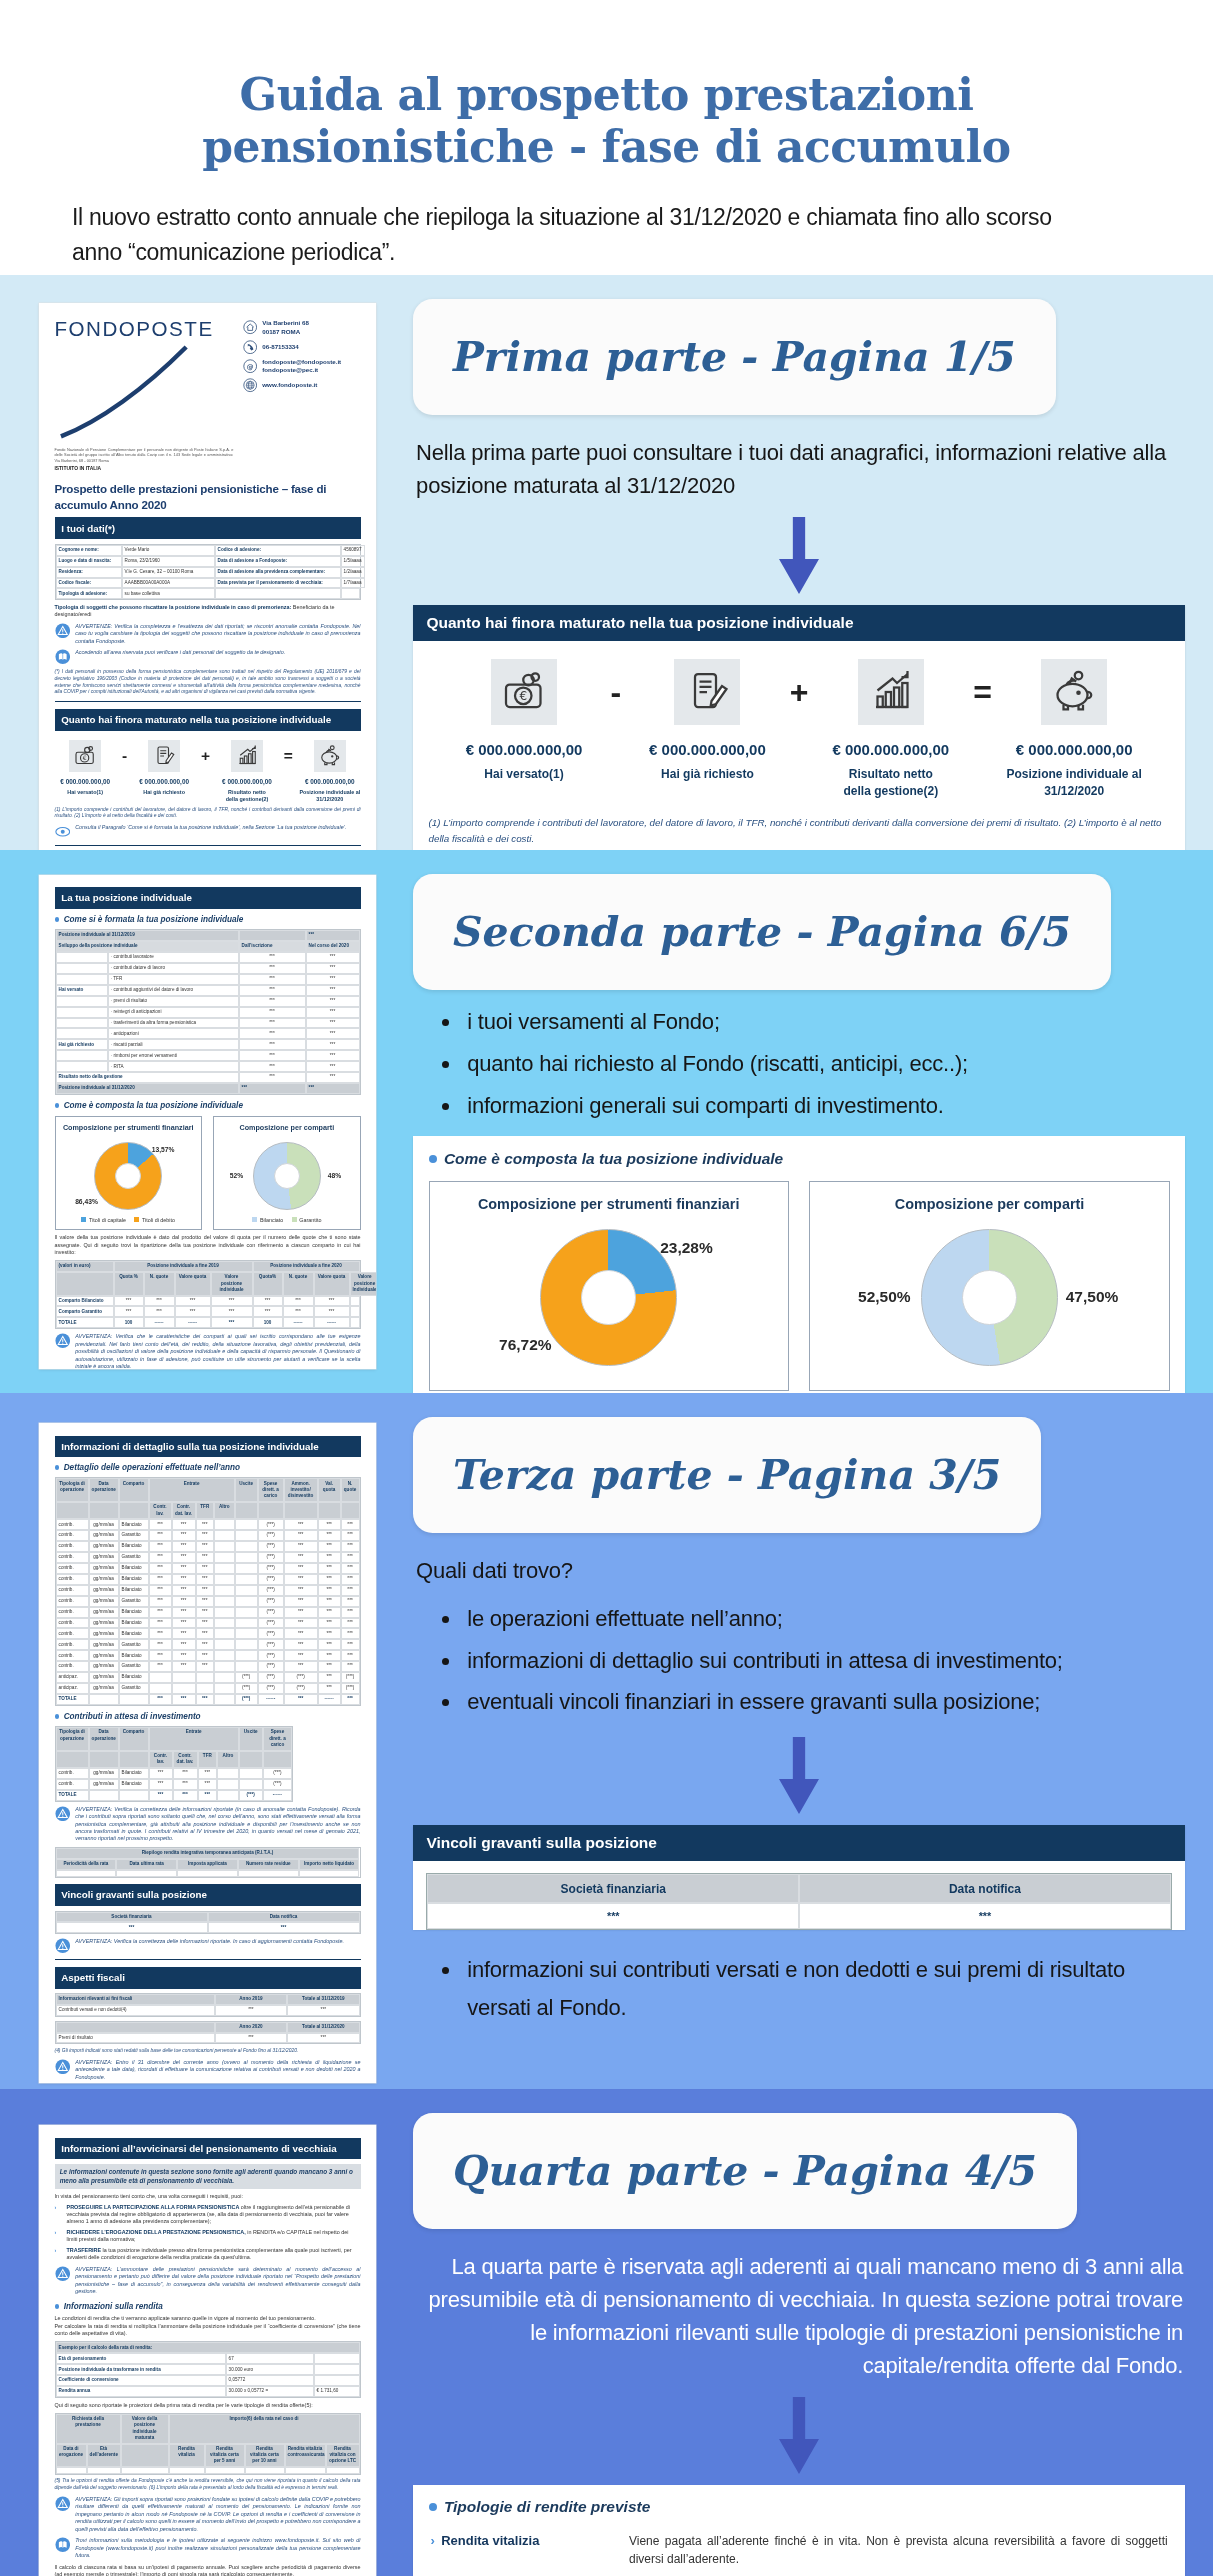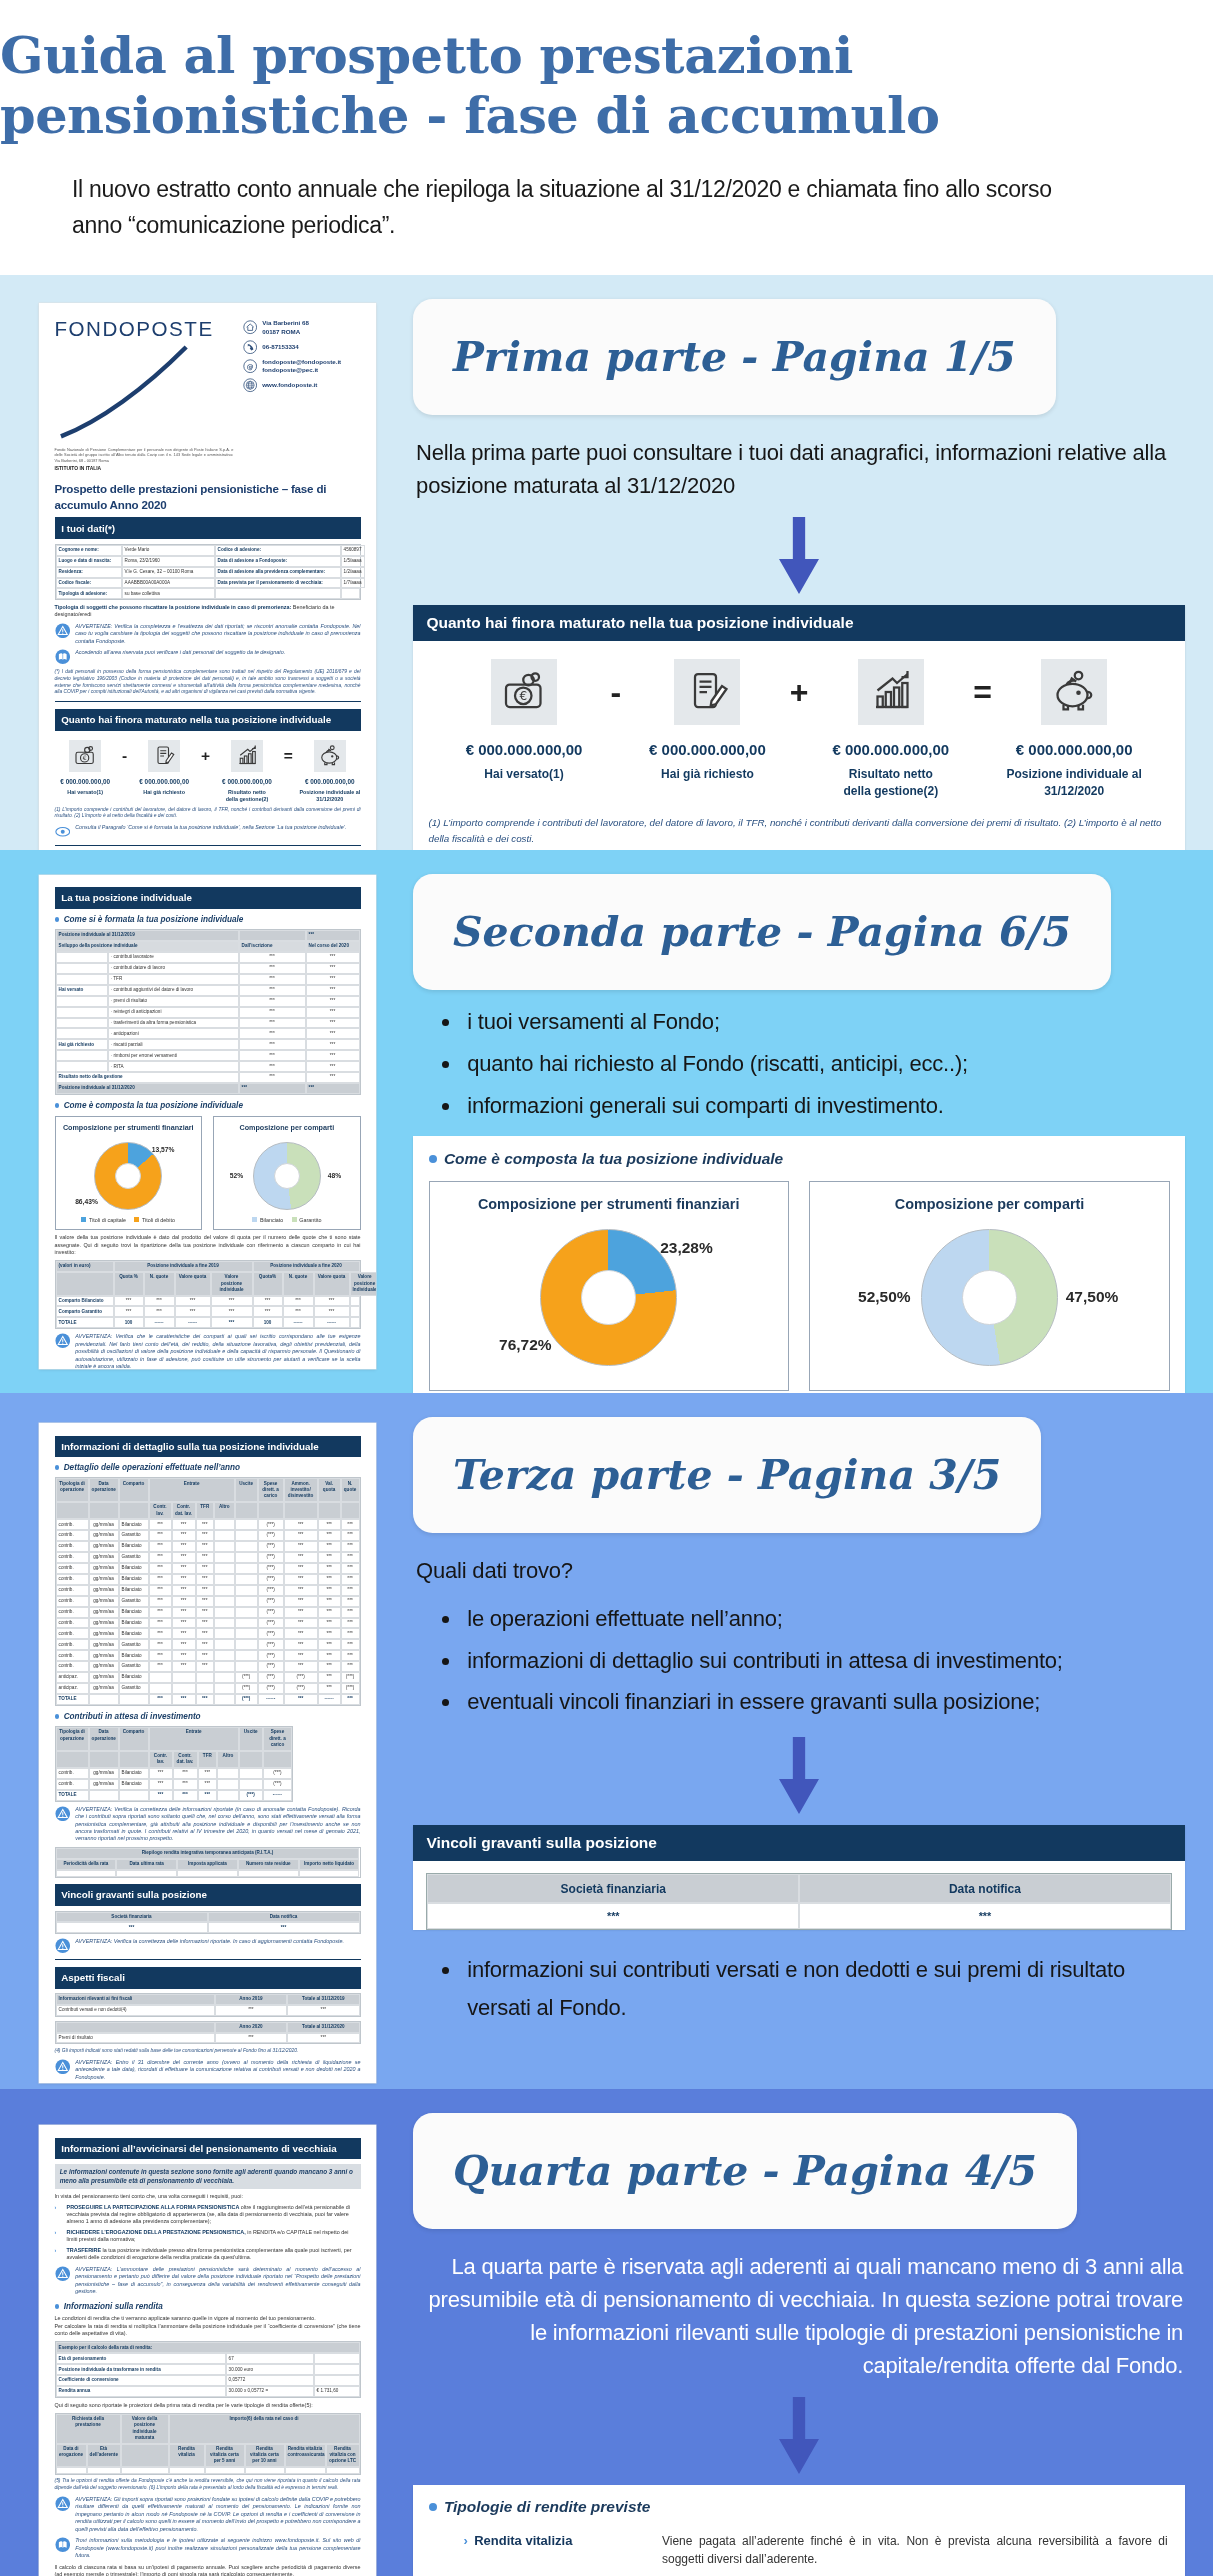--- a/index.html
+++ b/index.html
@@ -1,21 +1,21 @@
 <!DOCTYPE html>
 <html lang="it" style="font-size:8.2px"><head>
 <meta charset="utf-8">
 <style>
   html,body{margin:0;padding:0;background:#fff;}
   body{width:1213px;height:3342px;font-family:"Liberation Sans",sans-serif;overflow:hidden;position:relative;}
   *{box-sizing:border-box;}
 
   
   .tophead{height:275px;background:#fff;padding-top:25px;}
-  .title{font-family:"DejaVu Serif",serif;font-weight:700;font-size:51px;line-height:1.18;color:#3e6da8;letter-spacing:-0.5px;}
+  .title{font-family:"DejaVu Serif",serif;font-weight:700;font-size:44px;line-height:1.18;color:#3e6da8;text-align:center;letter-spacing:-0.5px;margin-top:44px;}
   .subtitle{font-size:23px;line-height:1.55;color:#1b1b1b;margin:27px 118px 0 72px;letter-spacing:-0.3px;}
 
   
   .band{display:flex;align-items:flex-start;gap:37px;padding:24px 14.4px 0 39px;overflow:hidden;position:relative;}
   .s1{height:575px;background:#d3eaf6;}
   .s2{height:543px;background:#7ed2f6;}
   .s3{height:696px;background:#79a7f0;}
   .s4{height:587px;background:#5a7edb;}
   .rc{flex:1;min-width:0;padding-right:13.4px;}
 
@@ -54,21 +54,21 @@
   .ptitle{text-align:center;font-weight:700;font-size:14.4px;color:#1b3a5c;}
   .dwrap{position:relative;width:137px;margin:17.5px auto 15.5px;}
   .donut{width:137px;height:137px;border-radius:50%;position:relative;border:0.5px solid #b5bcc2;}
   .donut::after{content:"";position:absolute;inset:29.5%;background:#fff;border-radius:50%;border:0.5px solid #cfd4d8;}
   .dlab{position:absolute;font-weight:700;font-size:15.5px;color:#2a2a2a;white-space:nowrap;}
   .pos-tr{top:7%;right:-26%;} .pos-bl{bottom:9%;left:-30%;}
   .pos-ml{top:43%;left:-46%;} .pos-mr{top:43%;right:-44%;}
 
   
   .rend{padding:12.4px 15.5px 9.3px;}
-  .rrow{display:grid;grid-template-columns:185px 1fr;gap:13.4px;border-top:1px solid #8fa3b5;padding:8.2px 2.1px;margin-left:33px;}
+  .rrow{display:grid;grid-template-columns:185px 1fr;gap:13.4px;border-top:1px solid #8fa3b5;padding:8.2px 2.1px;}
   .rrow:first-of-type{border-top:none;}
   .rend-wrap{border-bottom:1.5px solid #8fa3b5;}
   .rname{font-weight:700;font-size:13px;color:#14365c;}
   .chev{color:#4a90d9;font-weight:700;margin-right:6.2px;}
   .rdesc{font-size:12px;line-height:1.45;color:#333;text-align:justify;}
 
   
   .page{background:#fff;width:337px;flex:none;box-shadow:0 0 0 0.5px #dfe3e6,0 1px 3.1px rgba(0,0,0,.10);padding:12.4px 15.5px;font-size:5.4px;line-height:1.38;color:#333;overflow:hidden;}
   .p1{height:555px;margin-top:4.1px;}
   .p2{height:494px;margin-top:1px;}

